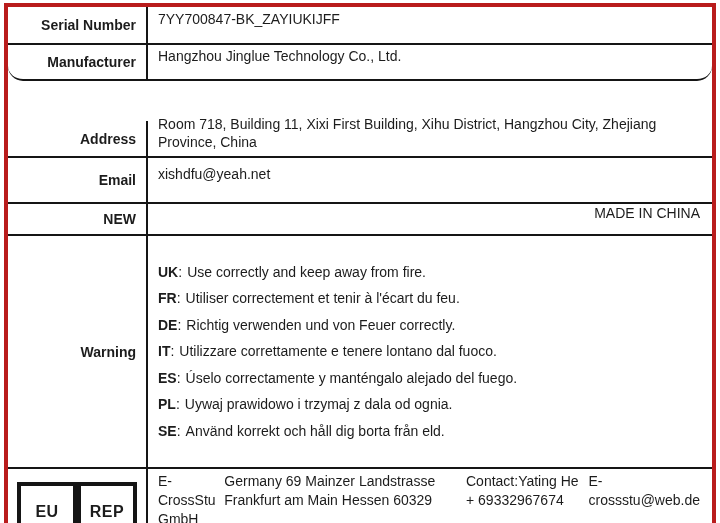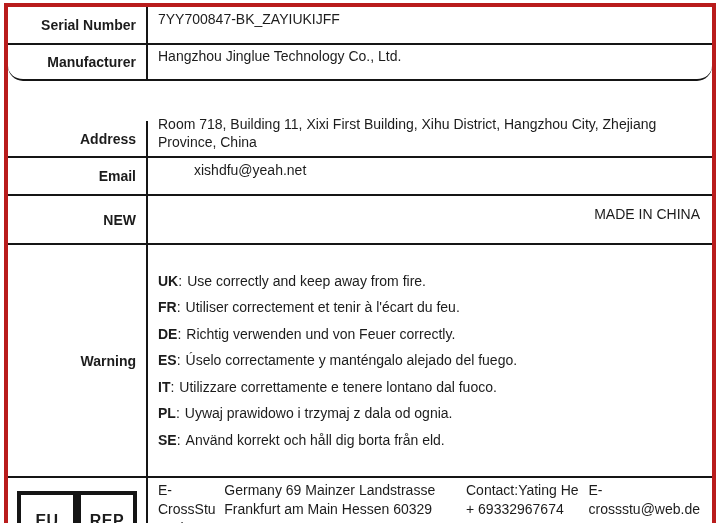--- a/index.html
+++ b/index.html
@@ -20,22 +20,22 @@
   .row {
     display: flex;
     align-items: stretch;
     border-bottom: 2px solid #151515;
     box-sizing: border-box;
   }
   .row:last-child { border-bottom: none; }
   .r1 { height: 38px; }
   .r2 { height: 36px; border-radius: 15px; }
   .r3 { height: 37px; margin-top: 40px; }
-  .r4 { height: 38px; gap: 36px; }
-  .r5 { height: 49px; }
+  .r4 { height: 46px; }
+  .r5 { height: 32px; }
   .r6 { height: 233px; }
   .r7 { height: 85px; }
   .cell-label {
     flex: 0 0 140px;
     width: 140px;
     box-sizing: border-box;
     border-right: 2px solid #151515;
     display: flex;
     align-items: center;
     justify-content: flex-end;
@@ -130,22 +130,22 @@
     <div class="cell-label">NEW</div>
     <div class="cell-value align-right">MADE IN CHINA</div>
   </div>
 
   <div class="row r6">
     <div class="cell-label">Warning</div>
     <div class="cell-value warning-list">
       <div class="warn-line"><span class="warn-lang">UK</span><span class="warn-sep">:</span><span class="warn-text">Use correctly and keep away from fire.</span></div>
       <div class="warn-line"><span class="warn-lang">FR</span><span class="warn-sep">:</span><span class="warn-text">Utiliser correctement et tenir à l'écart du feu.</span></div>
       <div class="warn-line"><span class="warn-lang">DE</span><span class="warn-sep">:</span><span class="warn-text">Richtig verwenden und von Feuer correctly.</span></div>
+      <div class="warn-line"><span class="warn-lang">IT</span><span class="warn-sep">:</span><span class="warn-text">Utilizzare correttamente e tenere lontano dal fuoco.</span></div>
       <div class="warn-line"><span class="warn-lang">ES</span><span class="warn-sep">:</span><span class="warn-text">Úselo correctamente y manténgalo alejado del fuego.</span></div>
-      <div class="warn-line"><span class="warn-lang">IT</span><span class="warn-sep">:</span><span class="warn-text">Utilizzare correttamente e tenere lontano dal fuoco.</span></div>
       <div class="warn-line"><span class="warn-lang">PL</span><span class="warn-sep">:</span><span class="warn-text">Uywaj prawidowo i trzymaj z dala od ognia.</span></div>
       <div class="warn-line"><span class="warn-lang">SE</span><span class="warn-sep">:</span><span class="warn-text">Använd korrekt och håll dig borta från eld.</span></div>
     </div>
   </div>
 
   <div class="row r7">
     <div class="cell-label symbol-cell">
       <div class="eu-rep">
         <div class="eu-chip">EU</div>
         <div class="eu-chip">REP</div>

